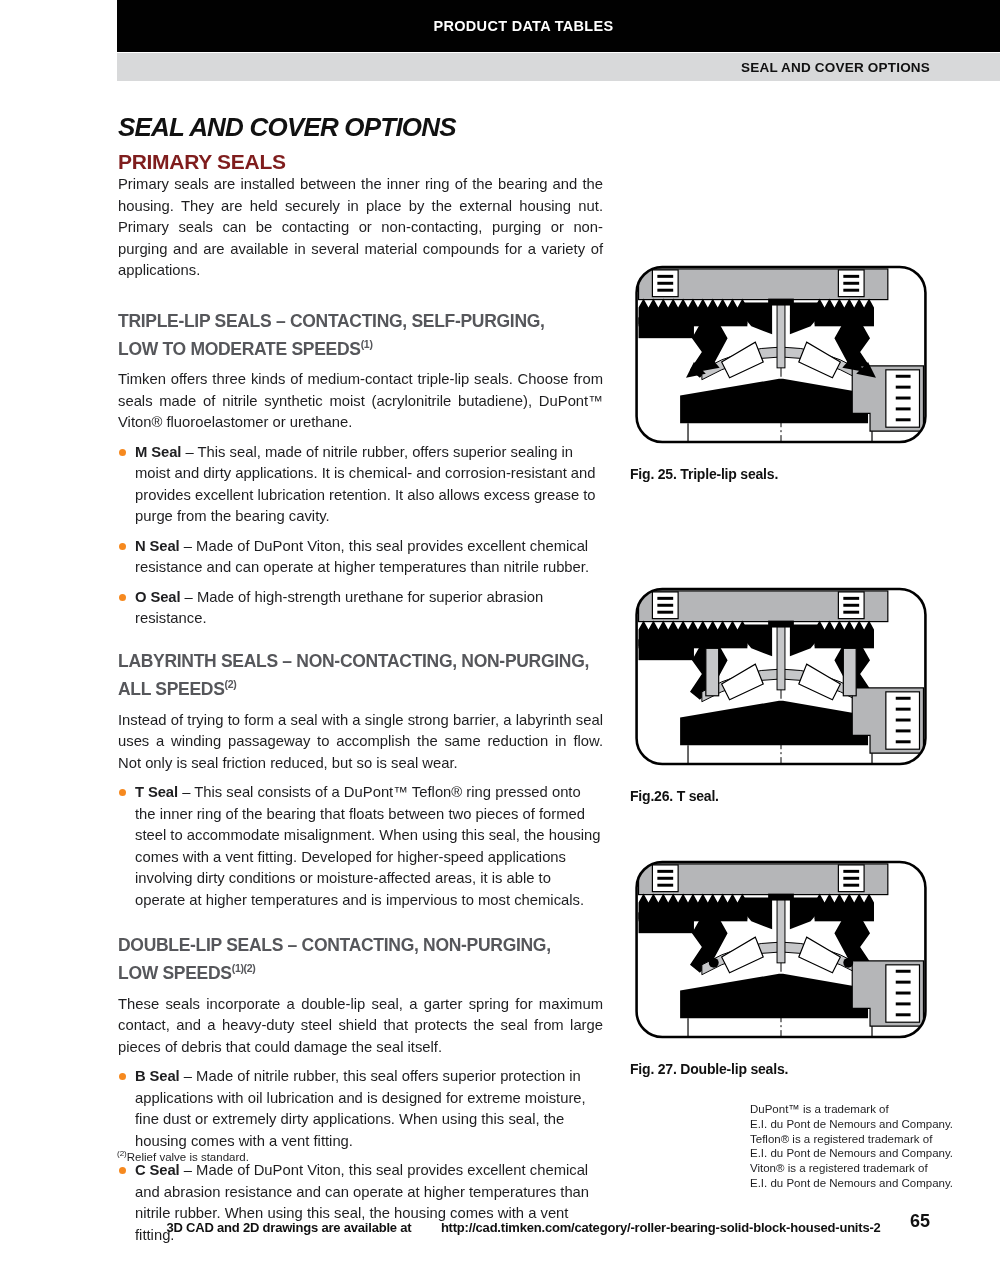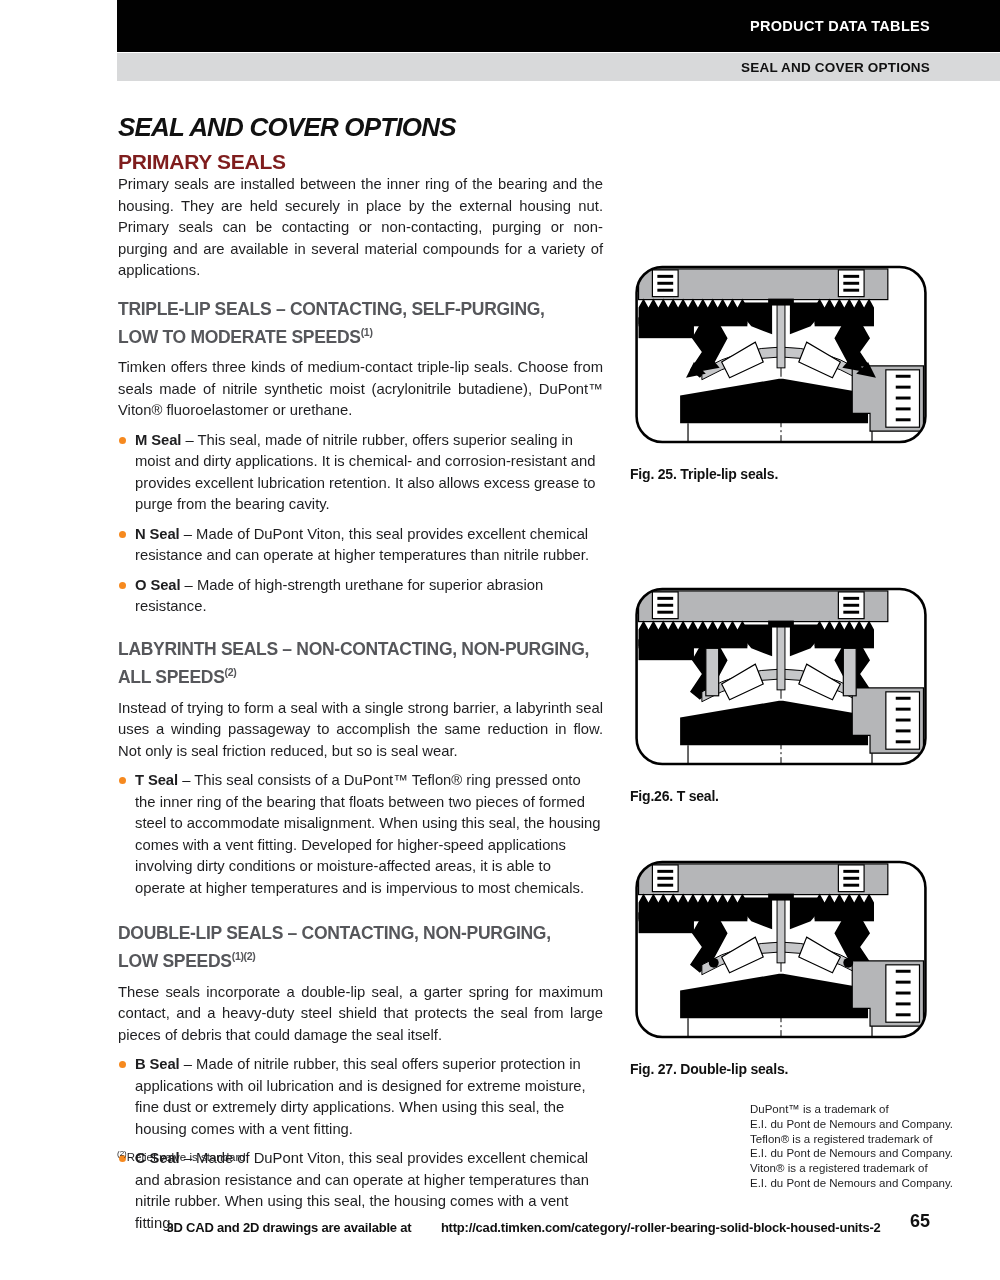--- a/index.html
+++ b/index.html
@@ -2,34 +2,34 @@
 <html><head>
 <meta charset="utf-8">
 <style>
   html,body{margin:0;padding:0;}
   body{
     width:1000px;height:1280px;position:relative;background:#fff;
     font-family:"Liberation Sans",sans-serif;color:#1e1e20;overflow:hidden;
   }
   
   .band-black{position:absolute;left:117px;top:0;right:0;height:52px;background:#010101;
-    display:flex;align-items:center;justify-content:flex-end;padding-right:70px;box-sizing:border-box;}
+    display:flex;align-items:center;justify-content:center;padding-right:70px;box-sizing:border-box;}
   .band-black span{color:#fff;font-weight:bold;font-size:14.5px;letter-spacing:.3px;}
   .band-gray{position:absolute;left:117px;top:53px;right:0;height:28px;background:#d8d9da;
     display:flex;align-items:center;justify-content:flex-end;padding-right:70px;box-sizing:border-box;}
   .band-gray span{color:#111;font-weight:bold;font-size:13.5px;letter-spacing:.2px;}
 
   
   .content{position:absolute;left:118px;top:100px;width:485px;}
   h1{font-size:26px;font-style:italic;font-weight:bold;letter-spacing:-.8px;margin:12px 0 0;color:#111;}
   h2{font-size:21px;font-weight:bold;letter-spacing:-.3px;margin:7px 0 0;color:#7f1d1d;}
   p.intro{font-size:14.8px;line-height:21.5px;text-align:justify;margin:0 0 0;}
   h3{color:#56575b;font-size:17.5px;line-height:23px;letter-spacing:-.3px;margin:0;}
   h3 sup{font-size:10.5px;}
-  .s1 h3{margin-top:16px;} .s2 h3{margin-top:20px;} .s3 h3{margin-top:23px;}
+  .s1 h3{margin-top:28px;} .s2 h3{margin-top:20px;} .s3 h3{margin-top:23px;}
   p.body{font-size:14.8px;line-height:21.5px;text-align:justify;margin:9px 0 0;}
   .bullet{display:flex;margin:8px 0 0;font-size:14.8px;line-height:21.5px;}
   .dot{width:7px;height:7px;border-radius:50%;background:#f6891f;margin:7px 9px 0 1px;flex:none;}
   .bullet p{margin:0;}
   .bullet b{letter-spacing:-.1px;}
 
   
   .fig{position:absolute;left:630px;width:302px;}
   .fig1{top:263px;} .fig2{top:585px;} .fig3{top:858px;}
   figure{margin:0;}

